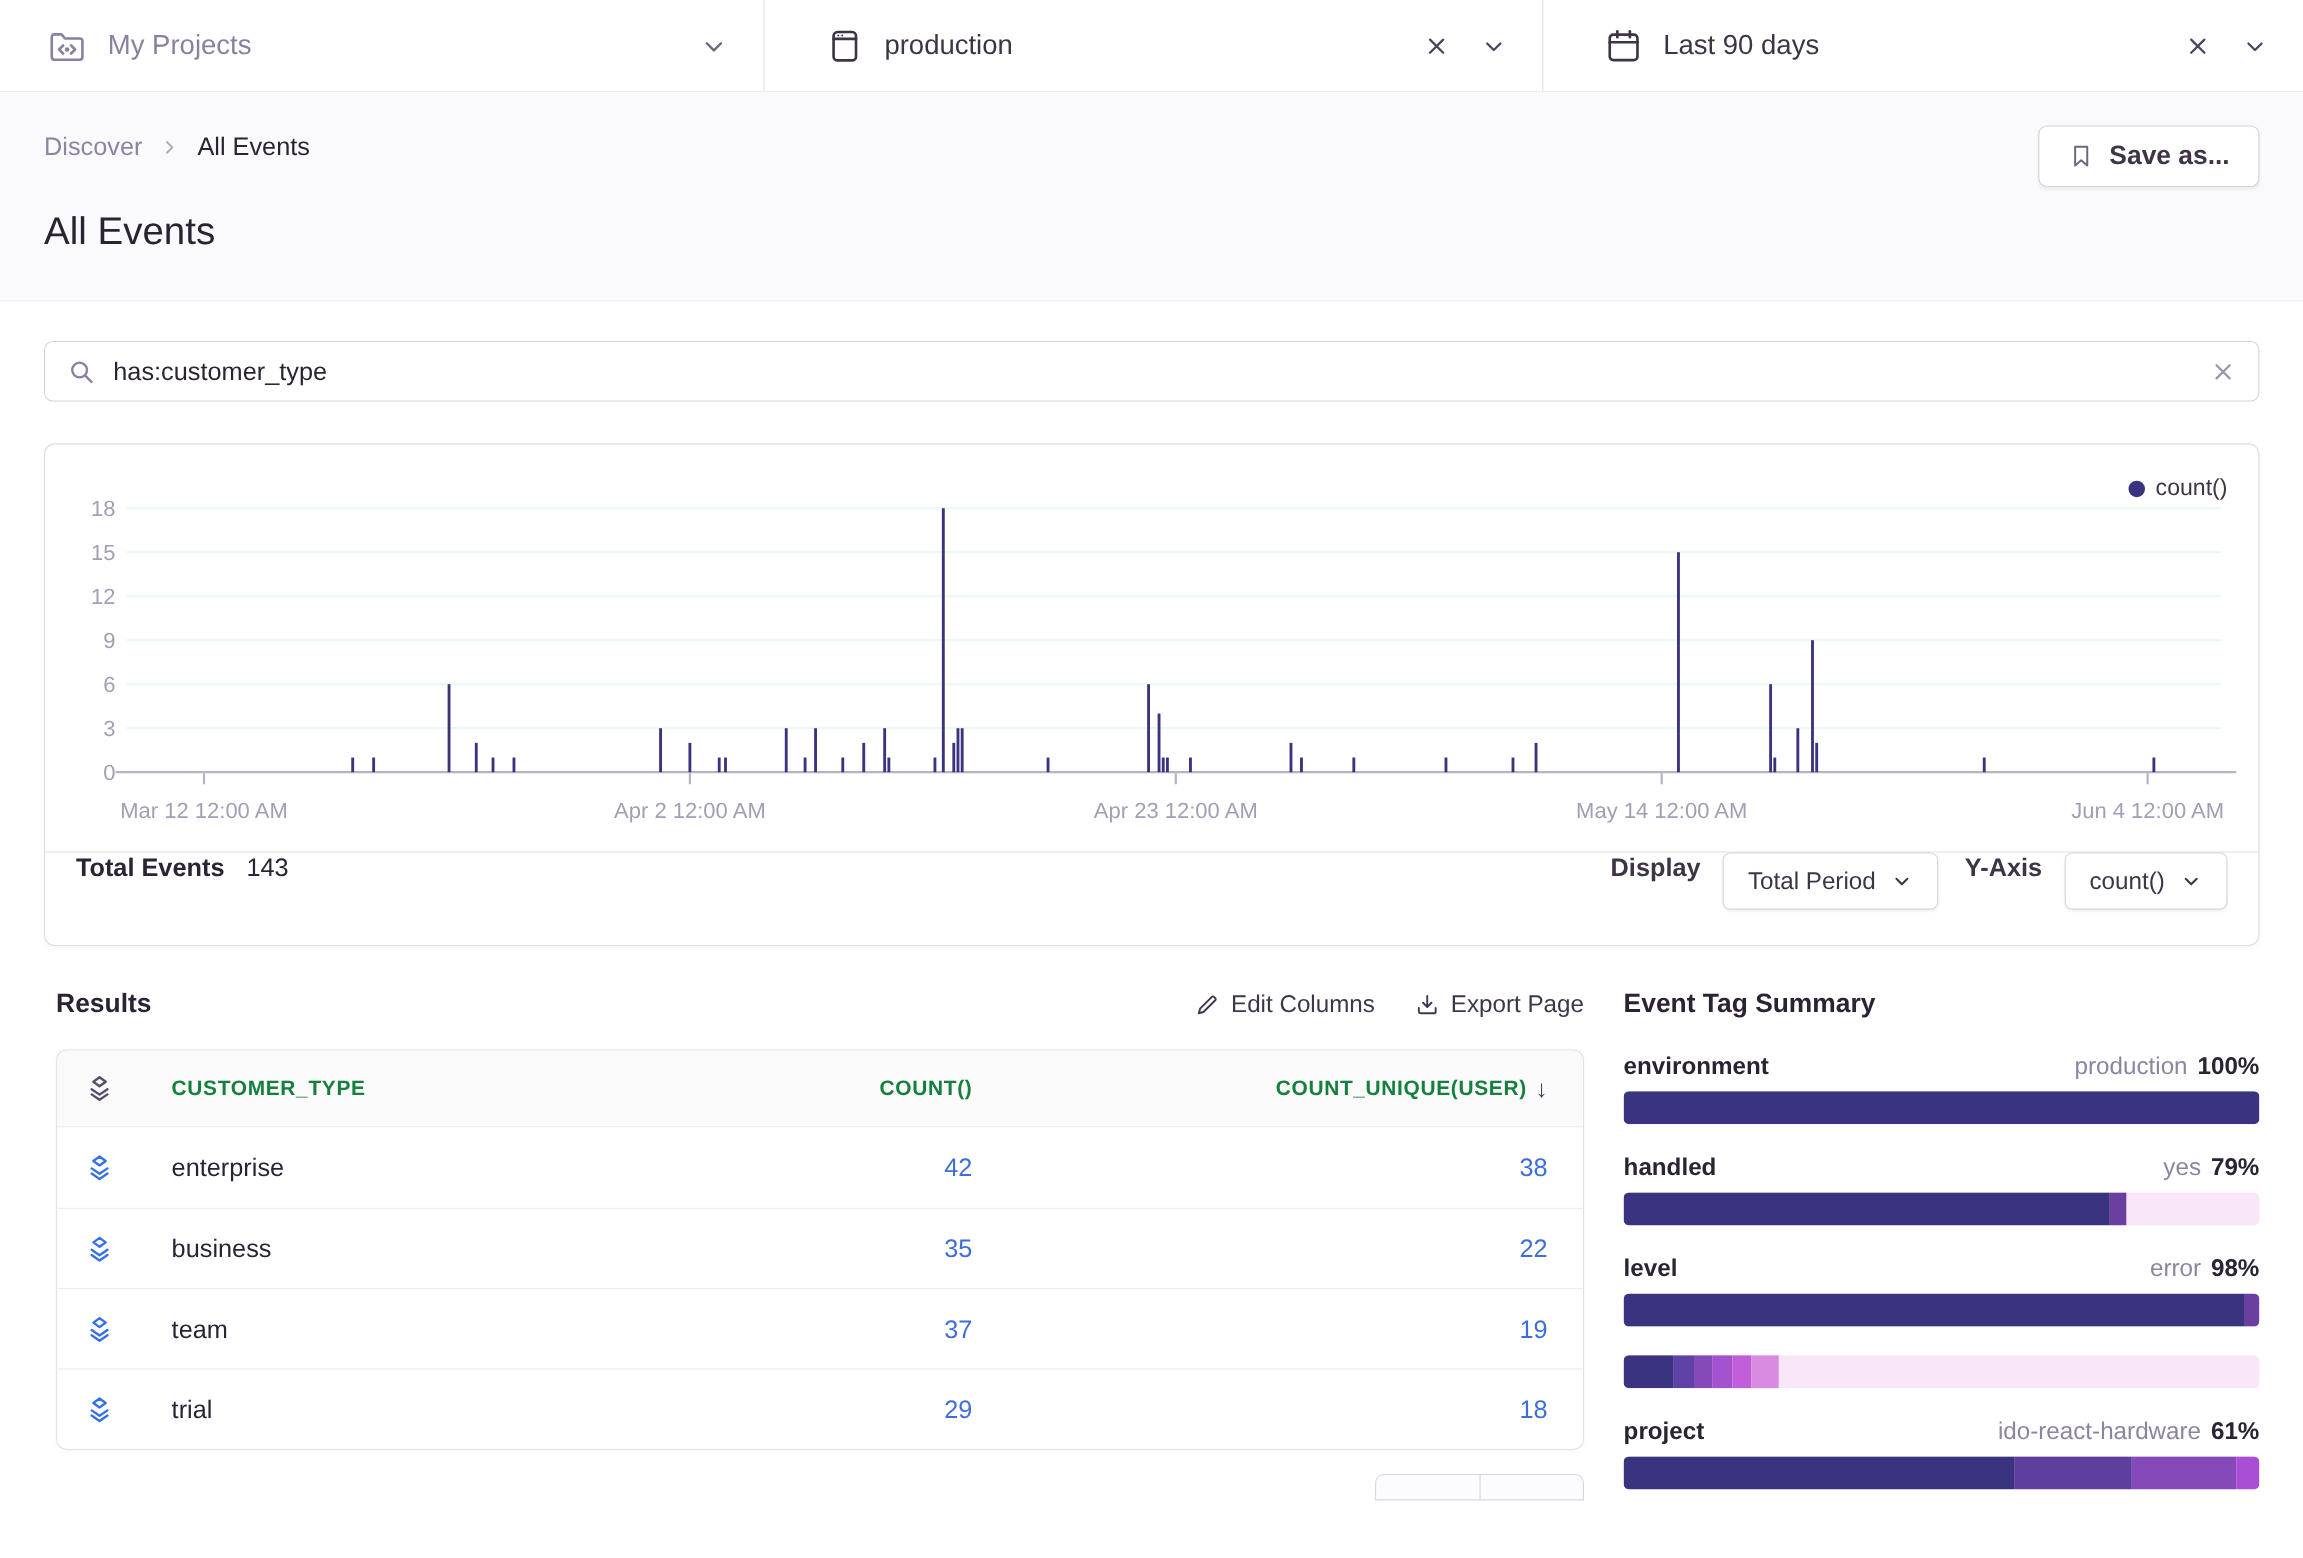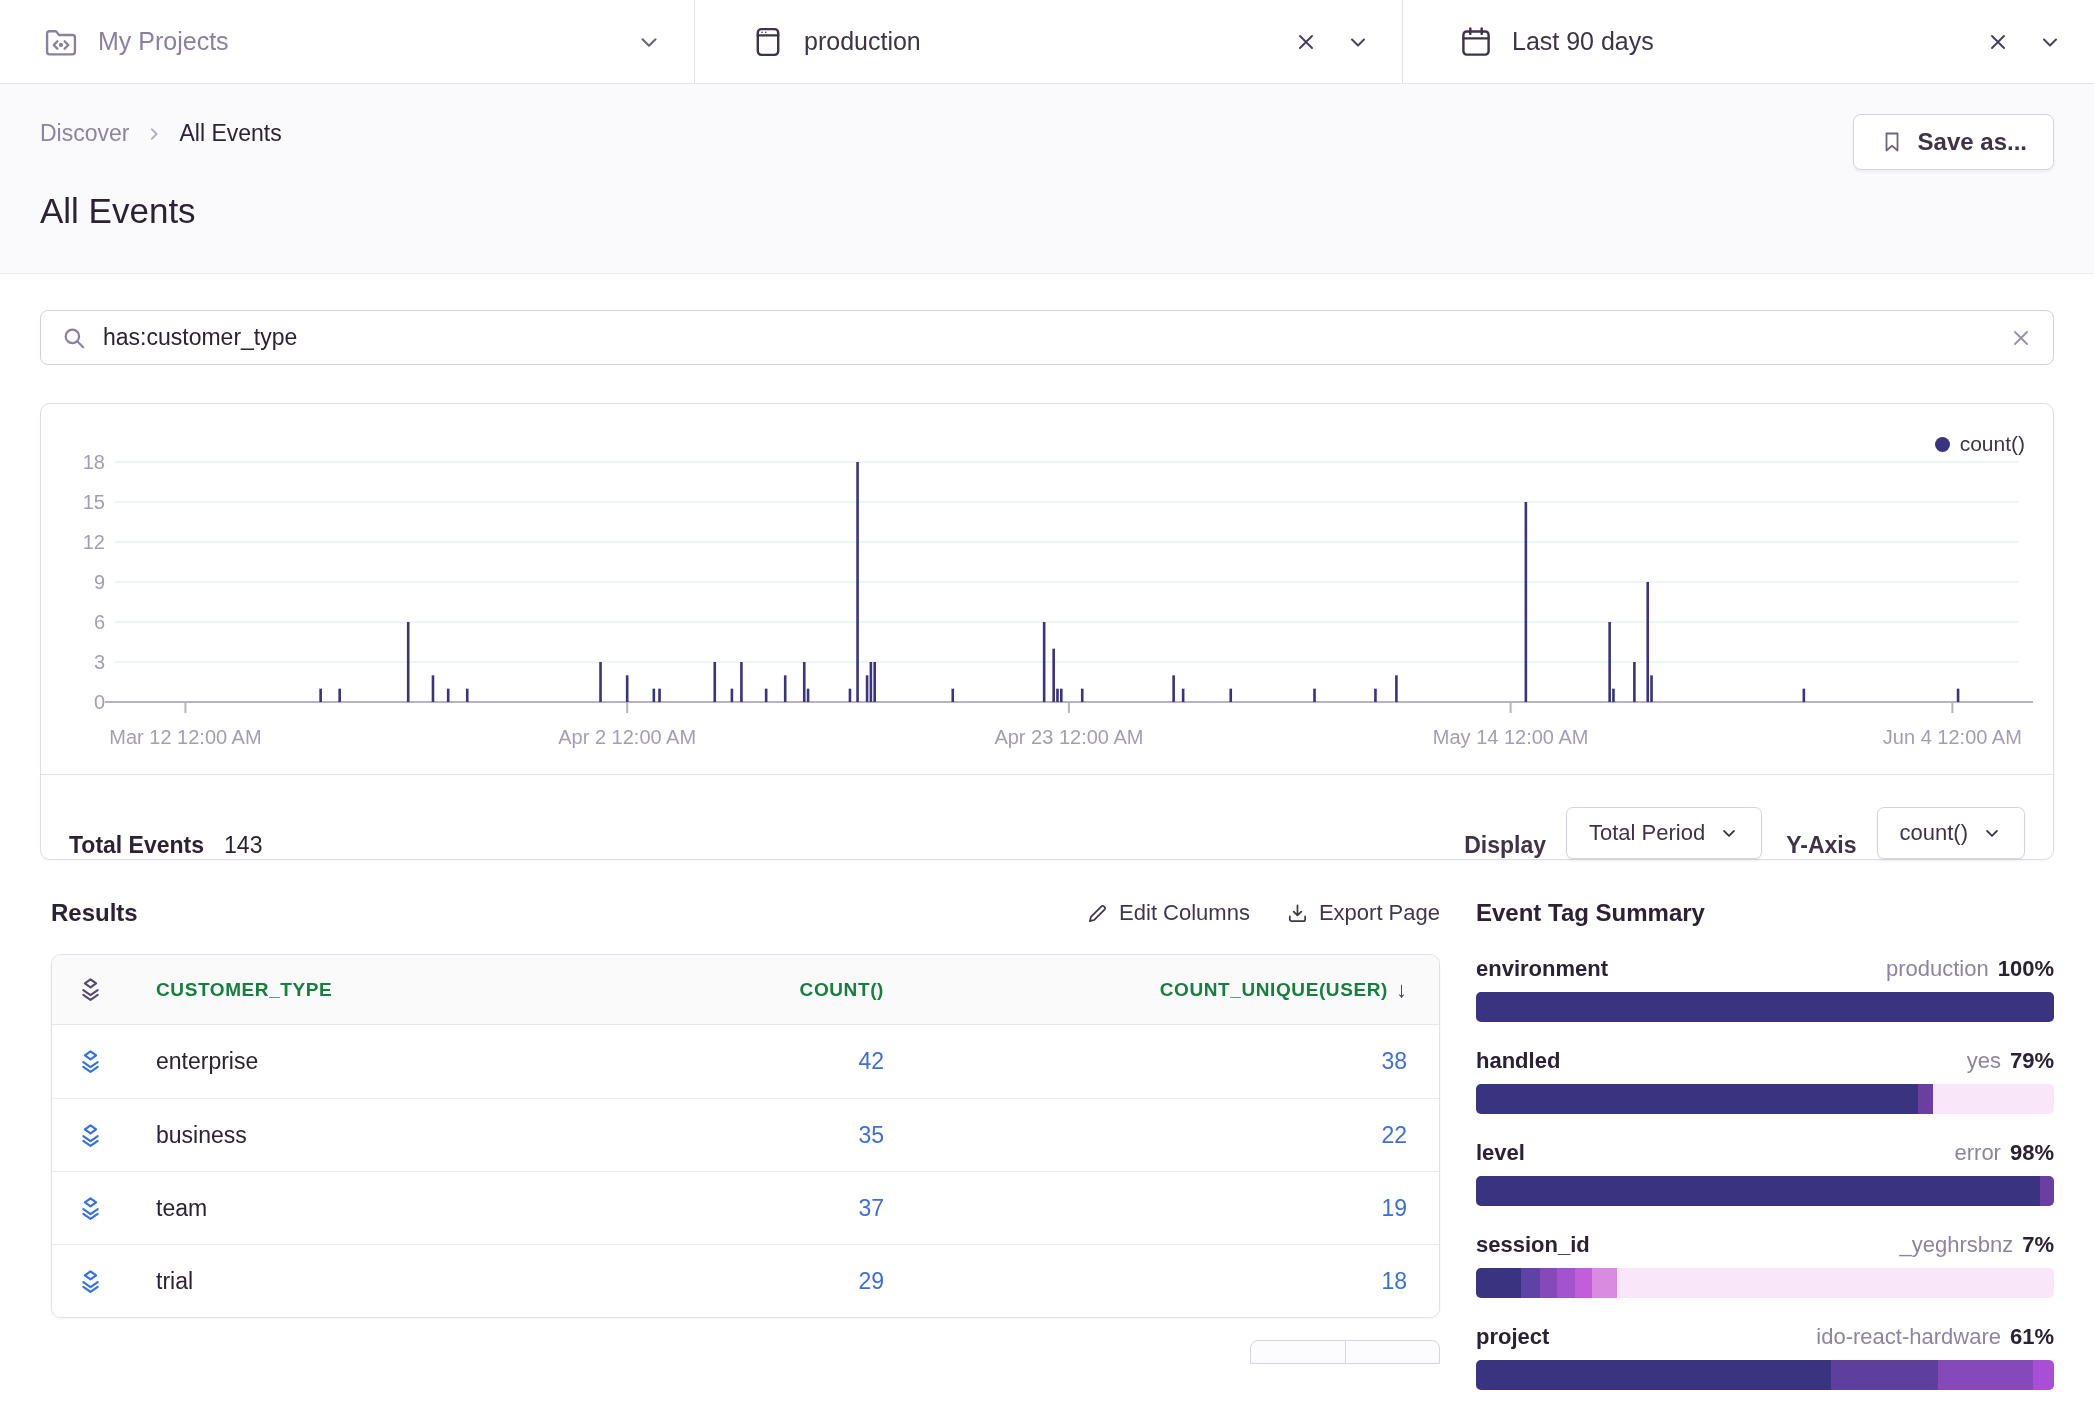--- a/index.html
+++ b/index.html
@@ -41,21 +41,21 @@
   .search-value { font-size: 23px; color: #2b2233; margin-left: 16px; flex: 1; border: none; outline: none;
     font-family: inherit; background: transparent; }
   .icon-muted { color: #8c80a0; }
 
   .chart-panel { margin-top: 38px; border: 1px solid #e0dbe6; border-radius: 10px; background: #fff;
     box-shadow: 0 1px 3px rgba(43,34,51,0.04); }
   .chart-area { position: relative; height: 370px; }
   .legend { position: absolute; top: 28px; right: 28px; display: flex; align-items: center; gap: 10px; cursor: pointer; }
   .legend-dot { width: 15px; height: 15px; border-radius: 50%; background: #393380; }
   .legend-text { font-size: 21px; color: #3e3446; }
-  .chart-footer { border-top: 1px solid #e6e1eb; height: 85px; display: flex; align-items: flex-end; padding: 0 28px; }
+  .chart-footer { border-top: 1px solid #e6e1eb; height: 85px; display: flex; align-items: flex-start; padding: 0 28px; }
   .tf-label { font-size: 23px; font-weight: bold; color: #2b2233; }
   .tf-value { font-size: 23px; color: #2b2233; margin-left: 20px; }
   .ctl-label { font-size: 23px; font-weight: bold; color: #3e3446; }
   .dd-btn { height: 52px; display: flex; align-items: center; gap: 14px; border: 1px solid #d8d2de; border-radius: 7px;
     background: #fff; padding: 0 22px; font-size: 22px; color: #3e3446; margin-left: 20px; cursor: pointer;
     box-shadow: 0 2px 2px rgba(43,34,51,0.05); }
   .spacer { flex: 1; }
   .ml40 { margin-left: 24px; }
 
   
@@ -453,27 +453,20 @@
             <span class="tag-pct">98%</span>
           </span>
         </div>
         <div class="tag-bar" style="background: rgb(249, 231, 249);">
             <div class="seg" style="width: 97.5%; background: rgb(57, 51, 128);"></div>
             <div class="seg" style="width: 2.5%; background: rgb(107, 63, 160);"></div>
           </div>
       </div>
 
       <div class="tag-row">
-        <div class="tag-head">
-          <span class="tag-name">session_id</span>
-          <span class="tag-valwrap">
-            <span class="tag-value">_yeghrsbnz</span>
-            <span class="tag-pct">7%</span>
-          </span>
-        </div>
         <div class="tag-bar" style="background: rgb(249, 231, 249);">
             <div class="seg" style="width: 7.7%; background: rgb(57, 51, 128);"></div>
             <div class="seg" style="width: 3.4%; background: rgb(94, 66, 165);"></div>
             <div class="seg" style="width: 2.9%; background: rgb(133, 73, 186);"></div>
             <div class="seg" style="width: 3.1%; background: rgb(164, 83, 206);"></div>
             <div class="seg" style="width: 2.9%; background: rgb(192, 95, 217);"></div>
             <div class="seg" style="width: 4.4%; background: rgb(217, 139, 226);"></div>
           </div>
       </div>
 

